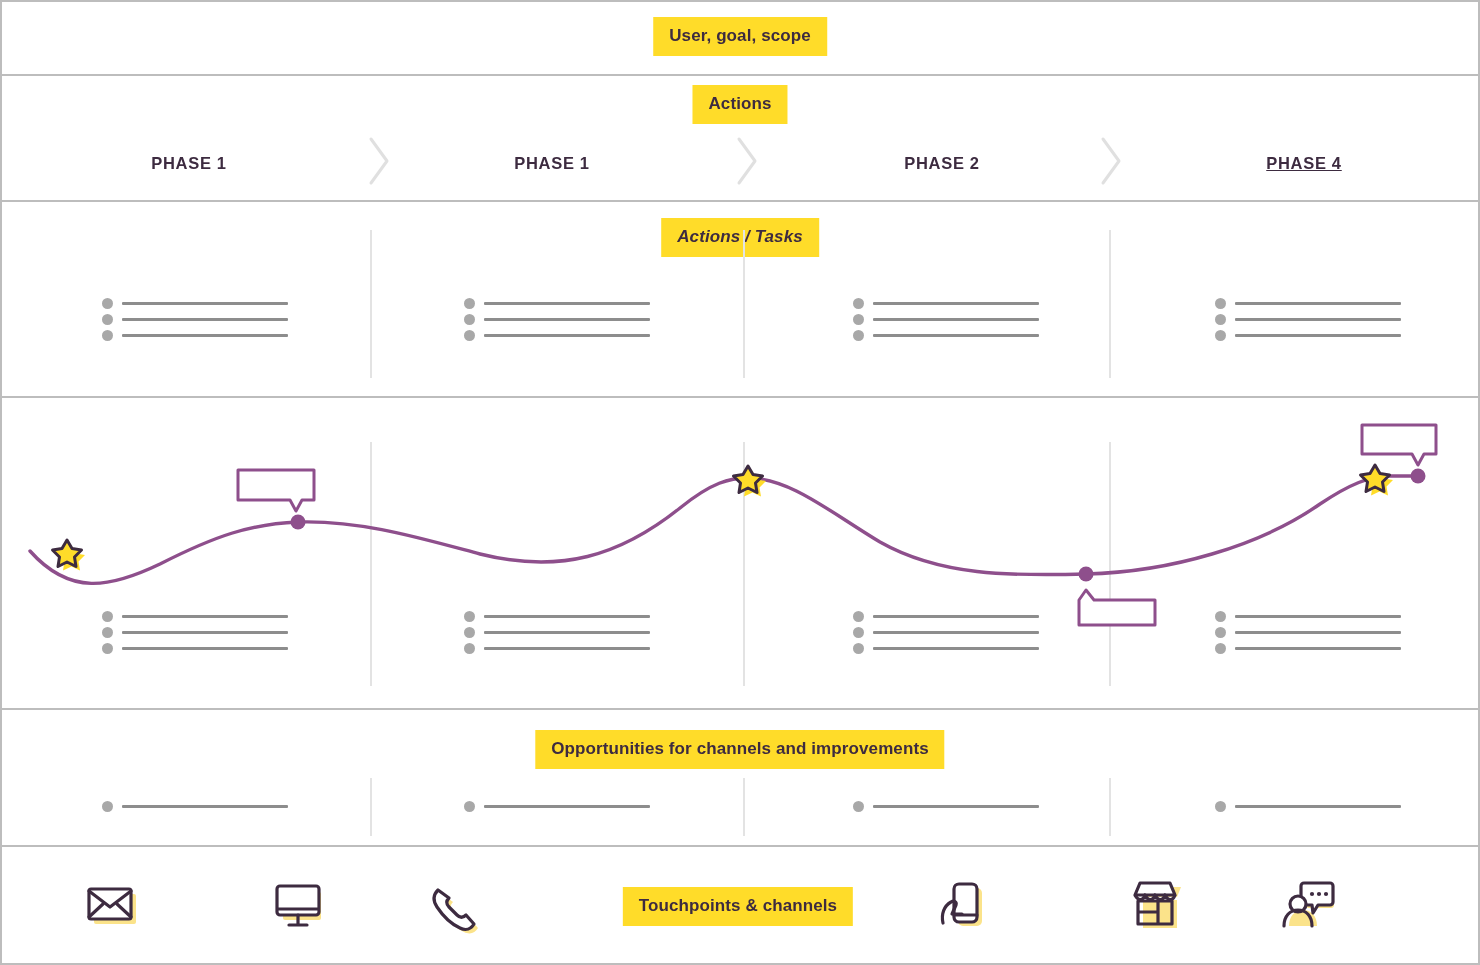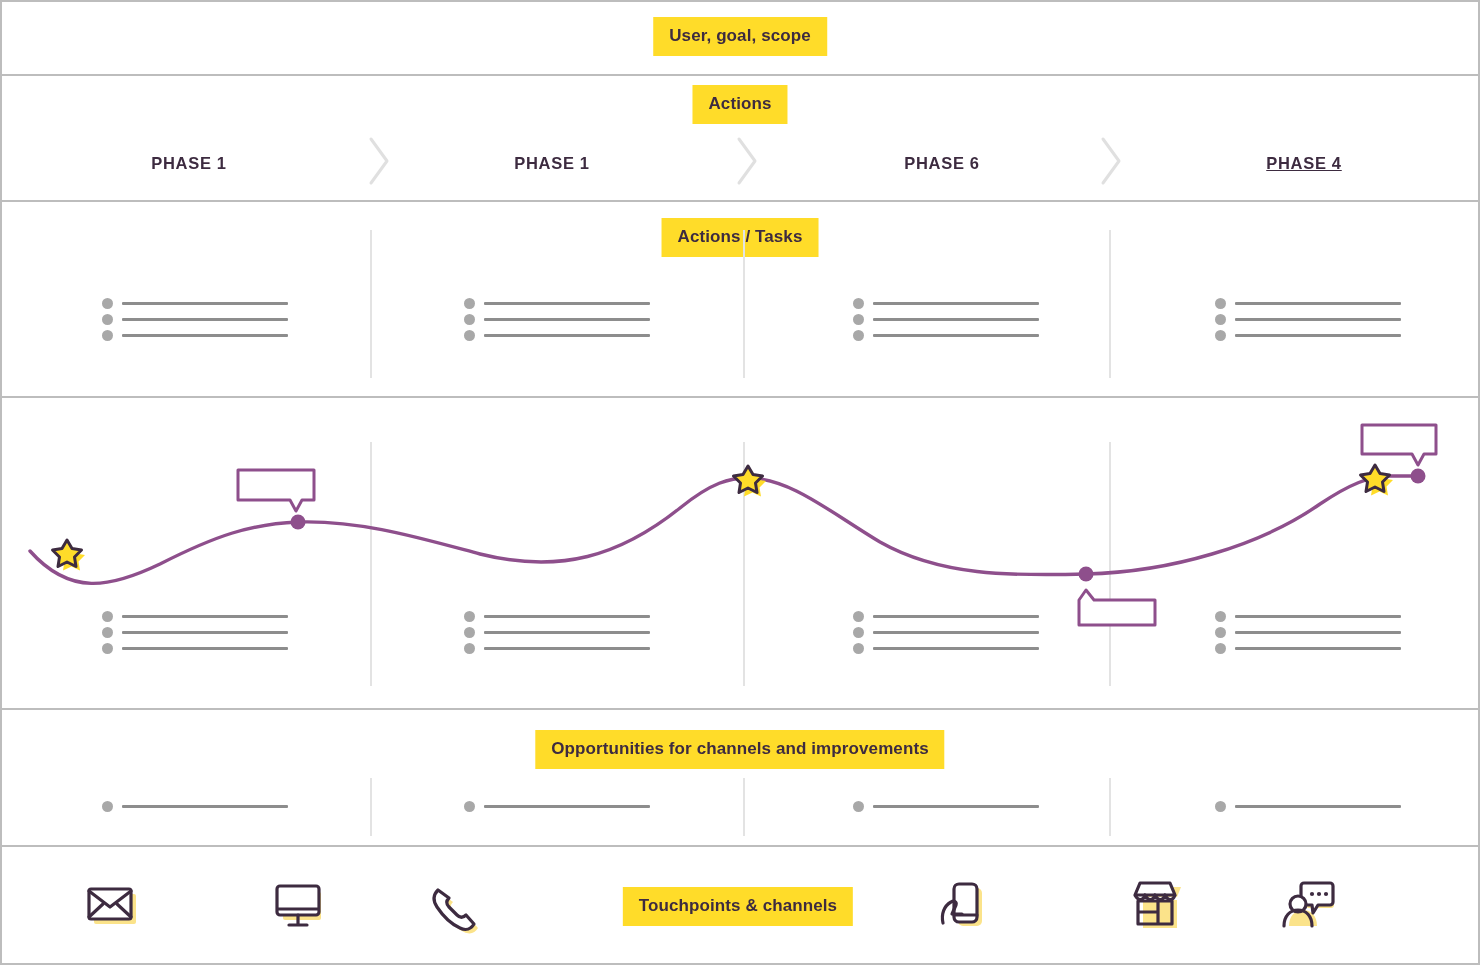--- a/index.html
+++ b/index.html
@@ -121,40 +121,40 @@
   <div class="hrule frame-bottom"></div>
   <div class="vframe left"></div>
   <div class="vframe right"></div>
 
   <div class="tag" style="left:740px;top:17px;">User, goal, scope</div>
 
   <div class="tag" style="left:740px;top:85px;">Actions</div>
 
   <div class="phase-label" style="left:189px;top:154px;">PHASE 1</div>
   <div class="phase-label" style="left:552px;top:154px;">PHASE 1</div>
-  <div class="phase-label" style="left:942px;top:154px;">PHASE 6</div>
+  <div class="phase-label" style="left:942px;top:154px;">PHASE 2</div>
   <div class="phase-label" style="left:1304px;top:154px;text-decoration:underline;">PHASE 4</div>
 
   <div class="chev" style="left:380px;top:163px;">
     <svg width="26" height="52" viewBox="0 0 26 52">
         <path d="M4 4 L20 26 L4 48" fill="none" stroke="#e0e0e0" stroke-width="3" stroke-linecap="round" stroke-linejoin="round"></path>
       </svg>
   </div>
   <div class="chev" style="left:748px;top:163px;">
     <svg width="26" height="52" viewBox="0 0 26 52">
         <path d="M4 4 L20 26 L4 48" fill="none" stroke="#e0e0e0" stroke-width="3" stroke-linecap="round" stroke-linejoin="round"></path>
       </svg>
   </div>
   <div class="chev" style="left:1112px;top:163px;">
     <svg width="26" height="52" viewBox="0 0 26 52">
         <path d="M4 4 L20 26 L4 48" fill="none" stroke="#e0e0e0" stroke-width="3" stroke-linecap="round" stroke-linejoin="round"></path>
       </svg>
   </div>
 
-  <div class="tag" style="left:740px;top:218px;">Actions / Tasks</div>
+  <div class="tag" style="left:740px;top:218px;font-style:italic;">Actions / Tasks</div>
 
   <div class="vdiv" style="left:370px;top:230px;height:148px;"></div>
   <div class="vdiv" style="left:743px;top:230px;height:148px;"></div>
   <div class="vdiv" style="left:1109px;top:230px;height:148px;"></div>
 
   <div class="bgroup" style="left:195px;top:295px;">
     <div class="brow">
         <span class="bdot"></span>
         <span class="bline" style="width:166px;"></span>
       </div>

